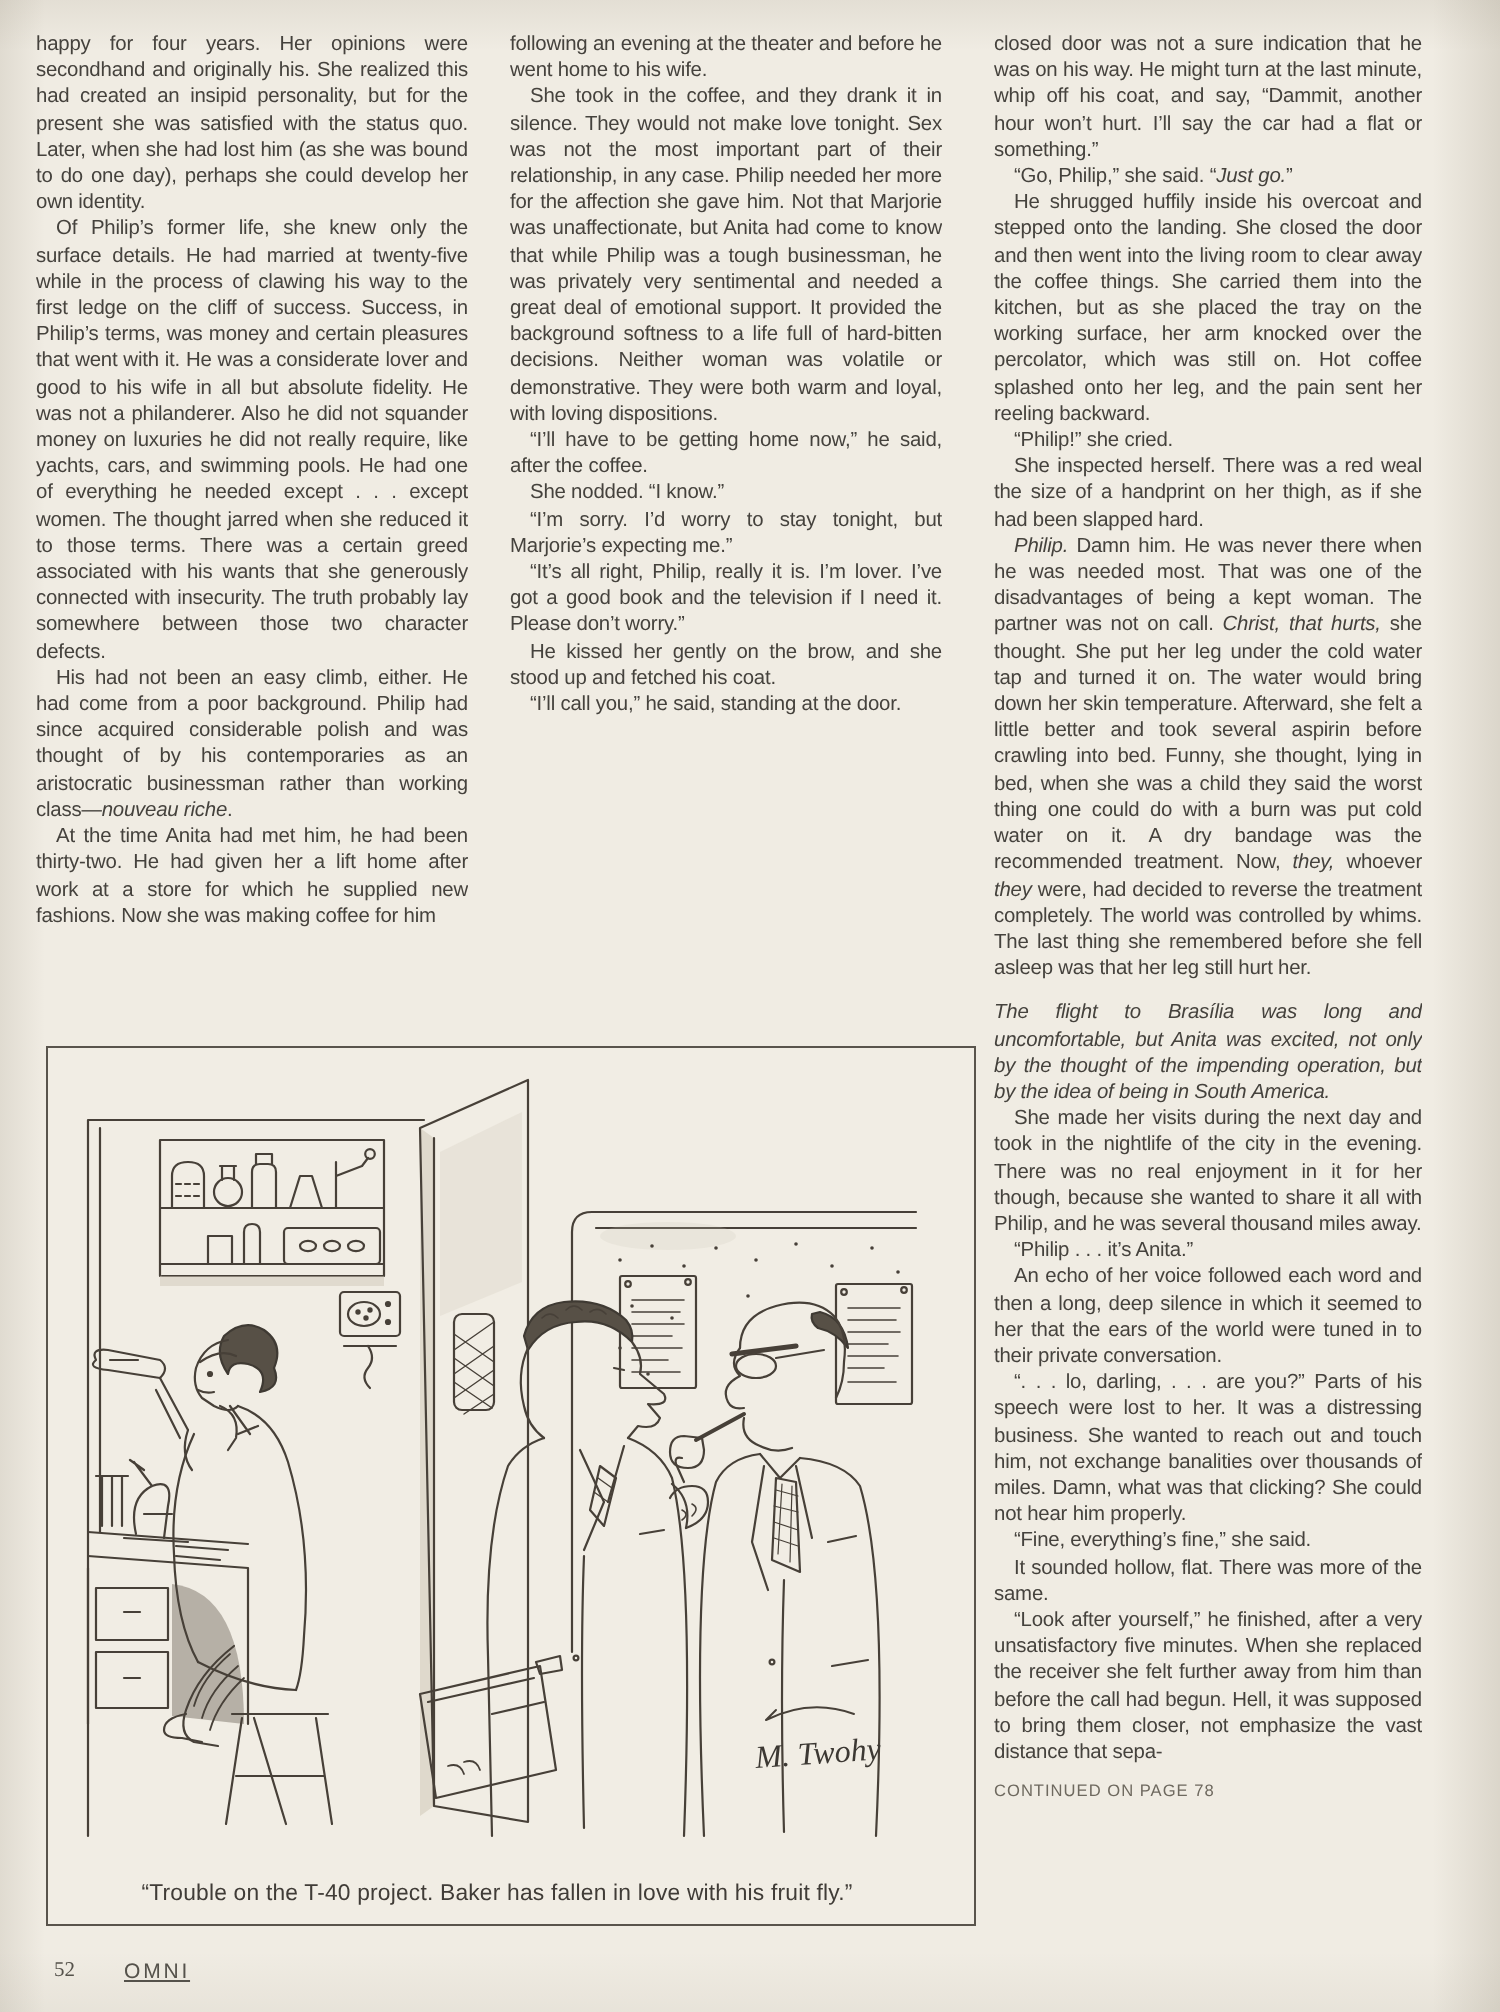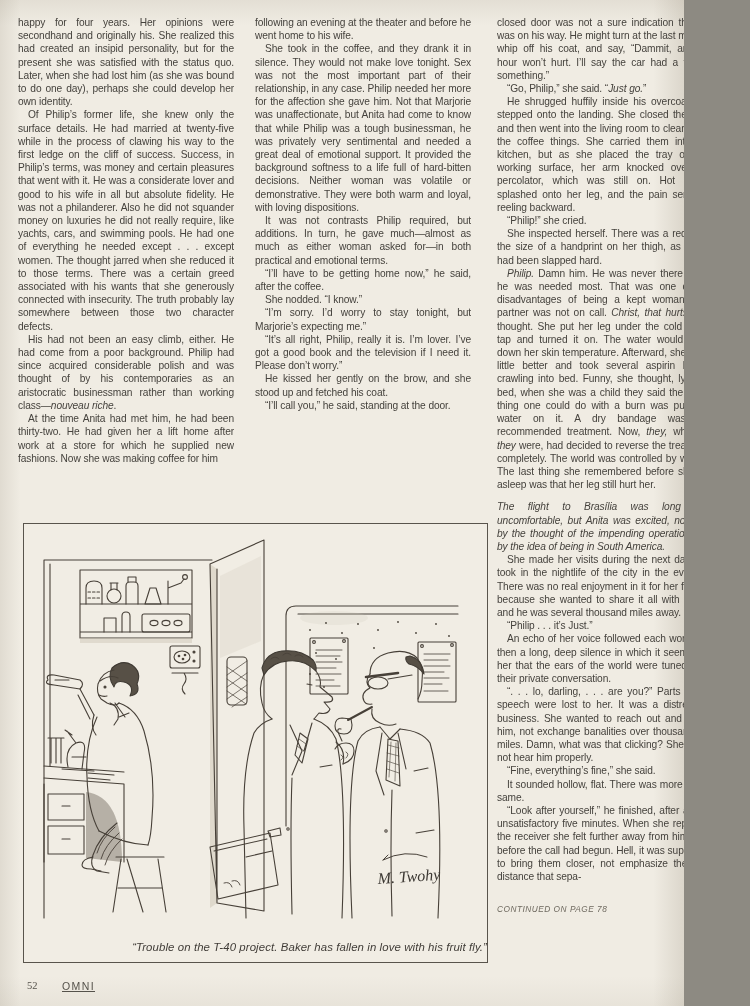--- a/index.html
+++ b/index.html
@@ -1,86 +1,85 @@
 <!DOCTYPE html>
 <html><head>
 <meta charset="utf-8">
 <style>
   html,body { margin:0; padding:0; background:#8d8a82; }
   .page {
-    position:relative; width:684px; height:1006px; overflow:hidden;
+    position:relative; width:750px; height:1006px; overflow:hidden;
     background:
       linear-gradient(90deg, rgba(125,115,96,.14), rgba(0,0,0,0) 3%),
       linear-gradient(270deg, rgba(135,125,105,.20), rgba(0,0,0,0) 4.5%),
       linear-gradient(180deg, rgba(135,125,105,.12), rgba(0,0,0,0) 2.5%),
       linear-gradient(0deg, rgba(135,125,105,.08), rgba(0,0,0,0) 3%),
       #f0ece3;
     font-family:"Liberation Sans", sans-serif;
   }
   .col {
     position:absolute; top:16px; overflow:hidden;
     color:#45423d; font-size:10.2px; line-height:13.2px;
     text-align:justify; letter-spacing:-0.1px;
   }
   .col-1 { left:18px;  width:216px; height:500px; }
   .col-2 { left:255px; width:216px; height:500px; }
   .col-3 { left:497px; width:214px; height:986px; }
   .para { margin:0; }
   .para.indent { text-indent:10px; }
   .para.gap { margin-top:9px;font-style:italic; }
   .continued {
-    margin-top:20px; font-size:8.3px; letter-spacing:.5px;
-    color:#6e695f; text-align:left;font-style:italic;
+    margin-top:6px; font-size:8.3px; letter-spacing:.5px;
+    color:#6e695f; text-align:left;
   }
   .cartoon-box {
     position:absolute; left:23px; top:523px; width:465px; height:440px;
     border:1.2px solid #59544c; box-sizing:border-box; background:#f1ede4;
   }
   .cartoon-box svg { position:absolute; left:0; top:2px; }
   .caption {
-    position:absolute; left:0; right:0; bottom:9px; text-align:right;
-    font-style:italic; font-size:11.4px; color:#403c37; letter-spacing:.1px;
+    position:absolute; left:0; right:14px; bottom:9px; text-align:center;
+    font-size:11.4px; color:#403c37; letter-spacing:.1px;
   }
   .footer { position:absolute; top:980px; left:0; color:#55524b; font-size:10.5px; }
   .footer .pagenum { position:absolute; left:27px; top:0;font-family:Liberation Serif, serif; }
   .footer .mag { position:absolute; left:62px; top:0; letter-spacing:1.4px;text-decoration:underline; }
 </style>
 </head>
 <body>
 
 <div class="page">
 
   <div class="col col-1">
       <p class="para">happy for four years. Her opinions were secondhand and originally his. She realized this had created an insipid personality, but for the present she was satisfied with the status quo. Later, when she had lost him (as she was bound to do one day), perhaps she could develop her own identity.</p>
       <p class="para indent">Of Philip’s former life, she knew only the surface details. He had married at twenty-five while in the process of clawing his way to the first ledge on the cliff of success. Success, in Philip’s terms, was money and certain pleasures that went with it. He was a considerate lover and good to his wife in all but absolute fidelity. He was not a philanderer. Also he did not squander money on luxuries he did not really require, like yachts, cars, and swimming pools. He had one of everything he needed except . . . except women. The thought jarred when she reduced it to those terms. There was a certain greed associated with his wants that she generously connected with insecurity. The truth probably lay somewhere between those two character defects.</p>
       <p class="para indent">His had not been an easy climb, either. He had come from a poor background. Philip had since acquired considerable polish and was thought of by his contemporaries as an aristocratic businessman rather than working class—<i>nouveau riche</i>.</p>
       <p class="para indent">At the time Anita had met him, he had been thirty-two. He had given her a lift home after work at a store for which he supplied new fashions. Now she was making coffee for him</p>
     </div>
   <div class="col col-2">
       <p class="para">following an evening at the theater and before he went home to his wife.</p>
       <p class="para indent">She took in the coffee, and they drank it in silence. They would not make love tonight. Sex was not the most important part of their relationship, in any case. Philip needed her more for the affection she gave him. Not that Marjorie was unaffectionate, but Anita had come to know that while Philip was a tough businessman, he was privately very sentimental and needed a great deal of emotional support. It provided the background softness to a life full of hard-bitten decisions. Neither woman was volatile or demonstrative. They were both warm and loyal, with loving dispositions.</p>
-      <p class="para indent">It was not contrasts Philip required, but additions. In turn, he gave much—almost as much as either woman asked for—in both practical and emotional terms.</p>
       <p class="para indent">“I’ll have to be getting home now,” he said, after the coffee.</p>
       <p class="para indent">She nodded. “I know.”</p>
       <p class="para indent">“I’m sorry. I’d worry to stay tonight, but Marjorie’s expecting me.”</p>
       <p class="para indent">“It’s all right, Philip, really it is. I’m lover. I’ve got a good book and the television if I need it. Please don’t worry.”</p>
       <p class="para indent">He kissed her gently on the brow, and she stood up and fetched his coat.</p>
       <p class="para indent">“I’ll call you,” he said, standing at the door.</p>
     </div>
   <div class="col col-3">
     <div>
         <p class="para">closed door was not a sure indication that he was on his way. He might turn at the last minute, whip off his coat, and say, “Dammit, another hour won’t hurt. I’ll say the car had a flat or something.”</p>
         <p class="para indent">“Go, Philip,” she said. “<i>Just go.</i>”</p>
         <p class="para indent">He shrugged huffily inside his overcoat and stepped onto the landing. She closed the door and then went into the living room to clear away the coffee things. She carried them into the kitchen, but as she placed the tray on the working surface, her arm knocked over the percolator, which was still on. Hot coffee splashed onto her leg, and the pain sent her reeling backward.</p>
         <p class="para indent">“Philip!” she cried.</p>
         <p class="para indent">She inspected herself. There was a red weal the size of a handprint on her thigh, as if she had been slapped hard.</p>
         <p class="para indent"><i>Philip.</i> Damn him. He was never there when he was needed most. That was one of the disadvantages of being a kept woman. The partner was not on call. <i>Christ, that hurts,</i> she thought. She put her leg under the cold water tap and turned it on. The water would bring down her skin temperature. Afterward, she felt a little better and took several aspirin before crawling into bed. Funny, she thought, lying in bed, when she was a child they said the worst thing one could do with a burn was put cold water on it. A dry bandage was the recommended treatment. Now, <i>they,</i> whoever <i>they</i> were, had decided to reverse the treatment completely. The world was controlled by whims. The last thing she remembered before she fell asleep was that her leg still hurt her.</p>
         <p class="para gap">The flight to Brasília was long and uncomfortable, but Anita was excited, not only by the thought of the impending operation, but by the idea of being in South America.</p>
-        <p class="para indent">She made her visits during the next day and took in the nightlife of the city in the evening. There was no real enjoyment in it for her feeble, because she wanted to share it all with Philip, and he was several thousand miles away.</p>
-        <p class="para indent">“Philip . . . it’s Just.”</p>
+        <p class="para indent">She made her visits during the next day and took in the nightlife of the city in the evening. There was no real enjoyment in it for her though, because she wanted to share it all with Philip, and he was several thousand miles away.</p>
+        <p class="para indent">“Philip . . . it’s Anita.”</p>
         <p class="para indent">An echo of her voice followed each word and then a long, deep silence in which it seemed to her that the ears of the world were tuned in to their private conversation.</p>
         <p class="para indent">“. . . lo, darling, . . . are you?” Parts of his speech were lost to her. It was a distressing business. She wanted to reach out and touch him, not exchange banalities over thousands of miles. Damn, what was that clicking? She could not hear him properly.</p>
         <p class="para indent">“Fine, everything’s fine,” she said.</p>
         <p class="para indent">It sounded hollow, flat. There was more of the same.</p>
         <p class="para indent">“Look after yourself,” he finished, after a very unsatisfactory five minutes. When she replaced the receiver she felt further away from him than before the call had begun. Hell, it was supposed to bring them closer, not emphasize the vast distance that sepa-</p>
       </div>
     <div class="continued">CONTINUED ON PAGE 78</div>
   </div>
 
   <div class="cartoon-box">

